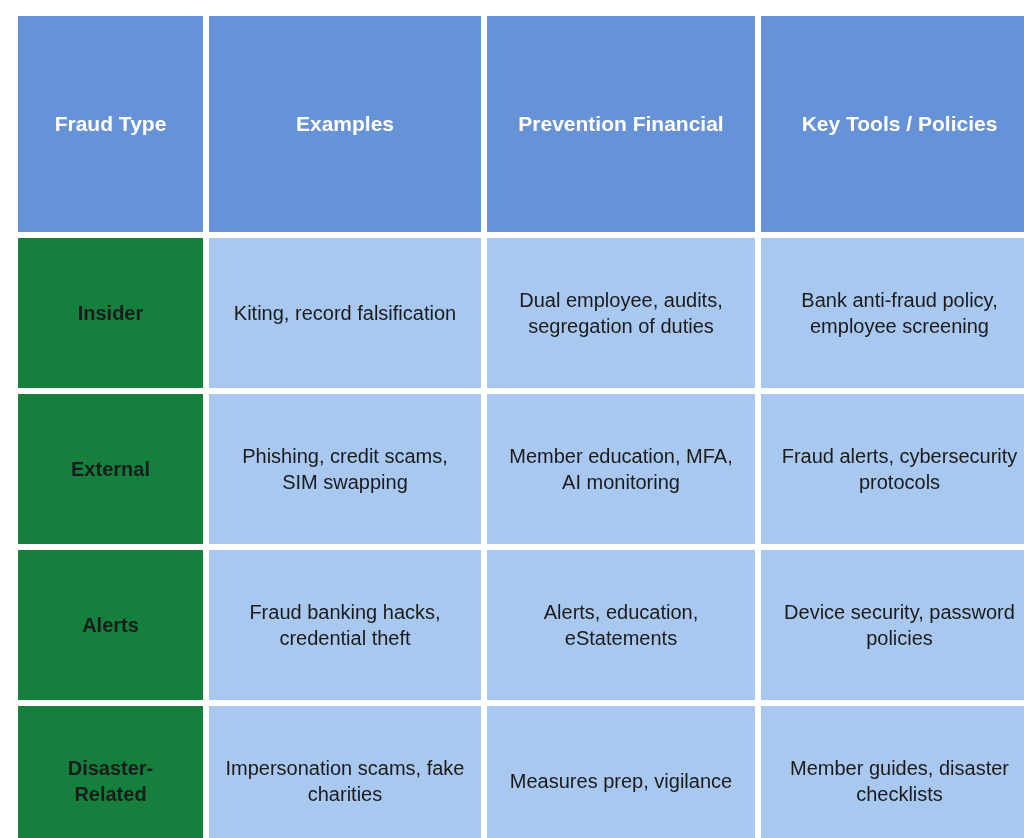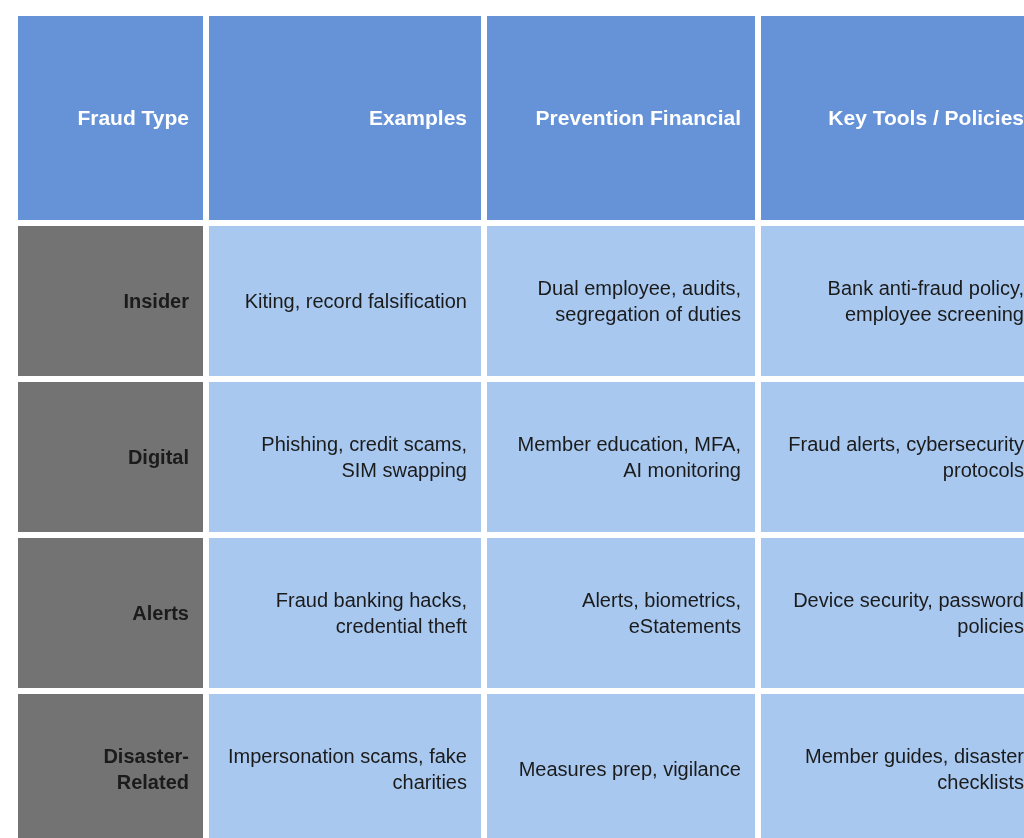--- a/index.html
+++ b/index.html
@@ -20,34 +20,34 @@
     padding: 10px 12px 8px 12px;
   }
   table.fraud-table {
     border-collapse: separate;
     border-spacing: 6px 6px;
     width: 100%;
     height: 100%;
     table-layout: fixed;
   }
   th, td {
-    padding: 18px 14px;
-    text-align: right;
+    padding: 24px 14px;
+    text-align: center;
     vertical-align: middle;
     line-height: 1.32;
   }
   th.header-cell {
     background: #6693d8;
     color: #ffffff;
     font-weight: bold;
     font-size: 21px;
     height: 168px;
   }
   td.row-label {
-    background: #737373;
+    background: #15803d;
     color: #1b1b1b;
     font-weight: bold;
     font-size: 20px;
   }
   td.body-cell {
     background: #a8c8f0;
     color: #1b1b1b;
     font-weight: normal;
     font-size: 20px;
   }
@@ -77,29 +77,29 @@
       </tr>
     </thead>
     <tbody>
       <tr class="data-row">
         <td class="row-label">Insider</td>
         <td class="body-cell">Kiting, record falsification</td>
         <td class="body-cell">Dual employee, audits, segregation of duties</td>
         <td class="body-cell">Bank anti-fraud policy, employee screening</td>
       </tr>
       <tr class="data-row">
-        <td class="row-label">Digital</td>
+        <td class="row-label">External</td>
         <td class="body-cell">Phishing, credit scams, SIM swapping</td>
         <td class="body-cell">Member education, MFA, AI monitoring</td>
         <td class="body-cell">Fraud alerts, cybersecurity protocols</td>
       </tr>
       <tr class="data-row">
         <td class="row-label">Alerts</td>
         <td class="body-cell">Fraud banking hacks, credential theft</td>
-        <td class="body-cell">Alerts, biometrics, eStatements</td>
+        <td class="body-cell">Alerts, education, eStatements</td>
         <td class="body-cell">Device security, password policies</td>
       </tr>
       <tr class="data-row">
         <td class="row-label">Disaster-Related</td>
         <td class="body-cell">Impersonation scams, fake charities</td>
         <td class="body-cell">Measures prep, vigilance</td>
         <td class="body-cell">Member guides, disaster checklists</td>
       </tr>
     </tbody>
   </table>

